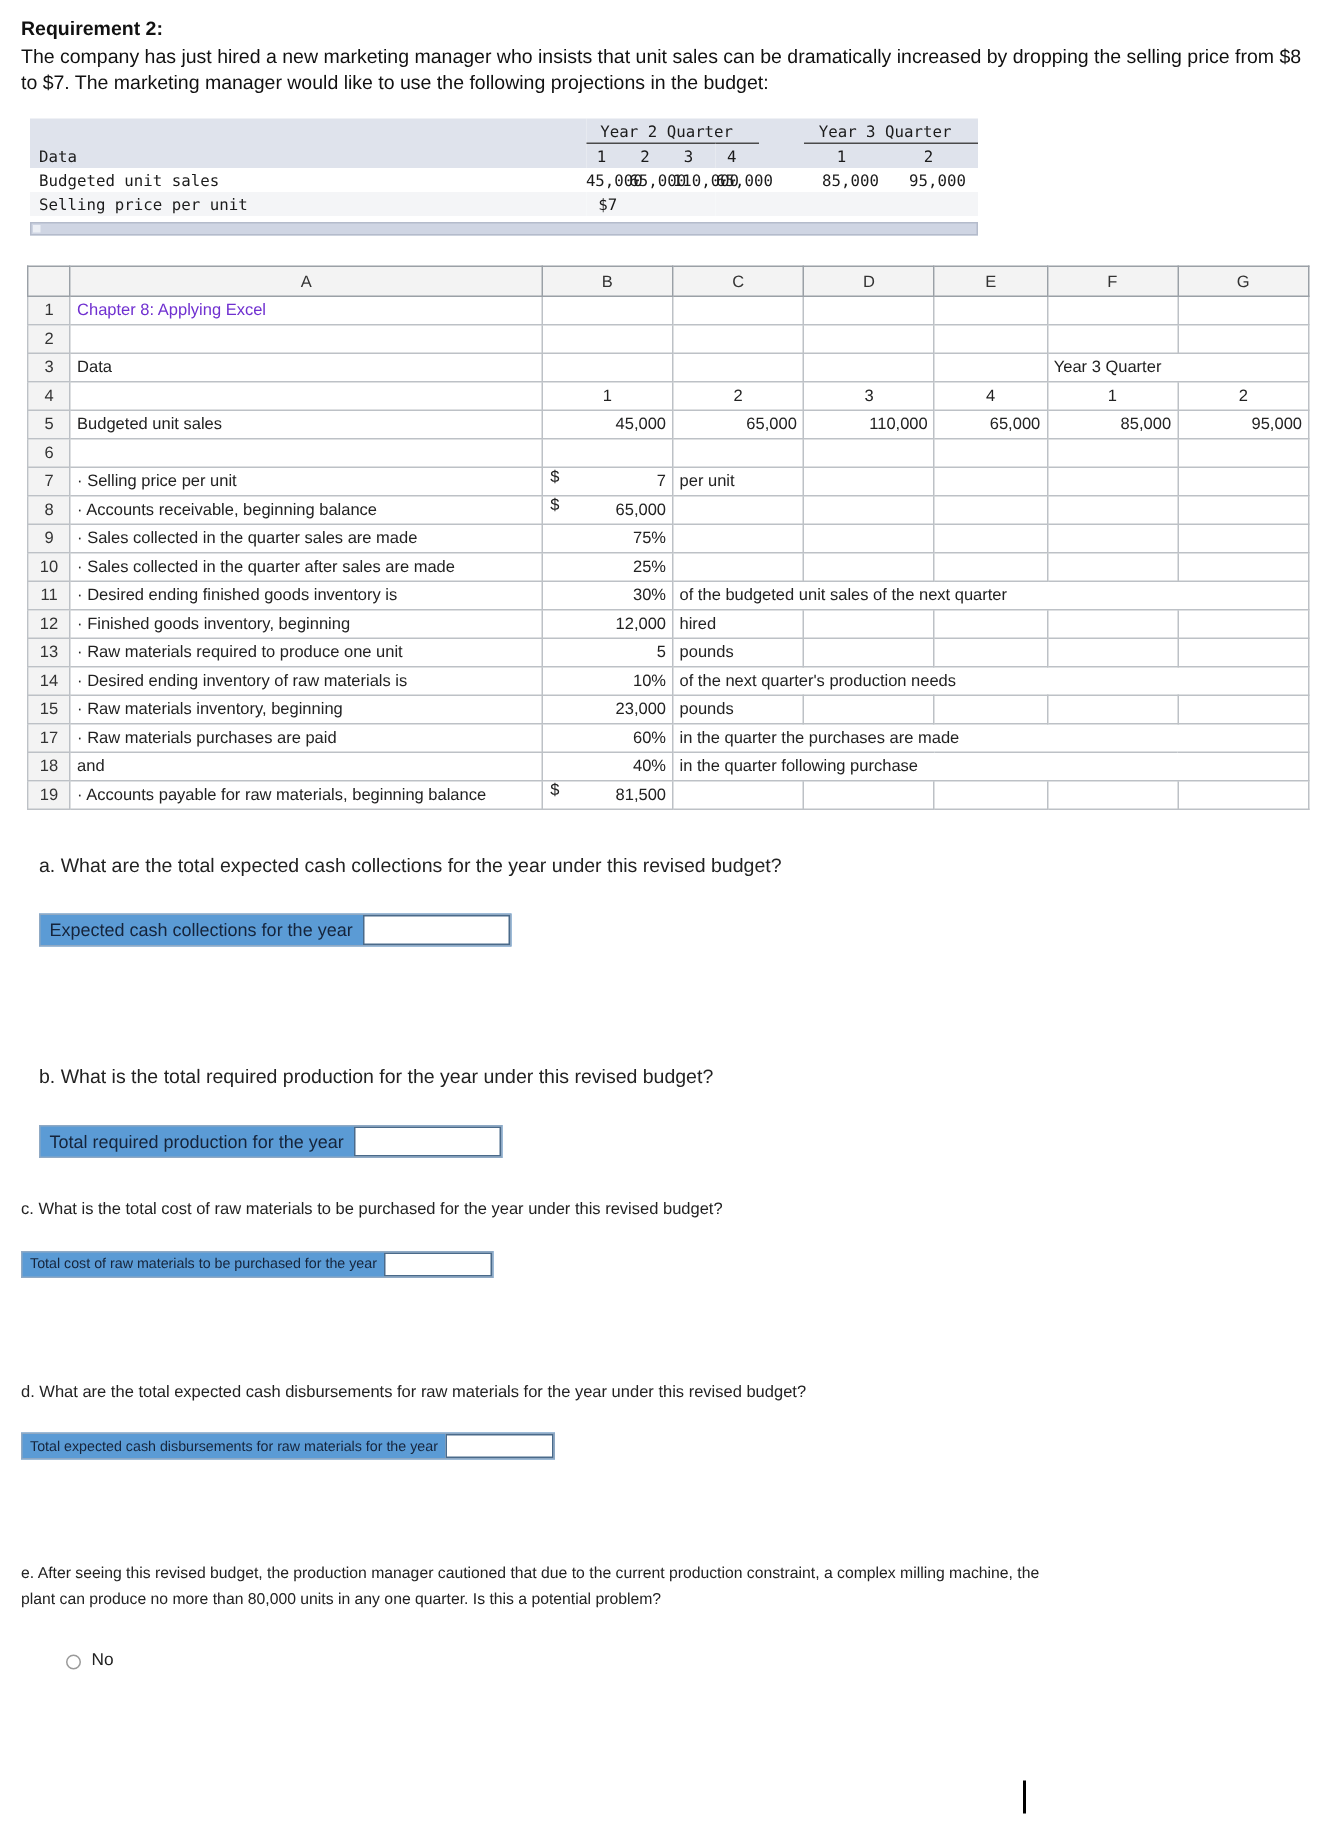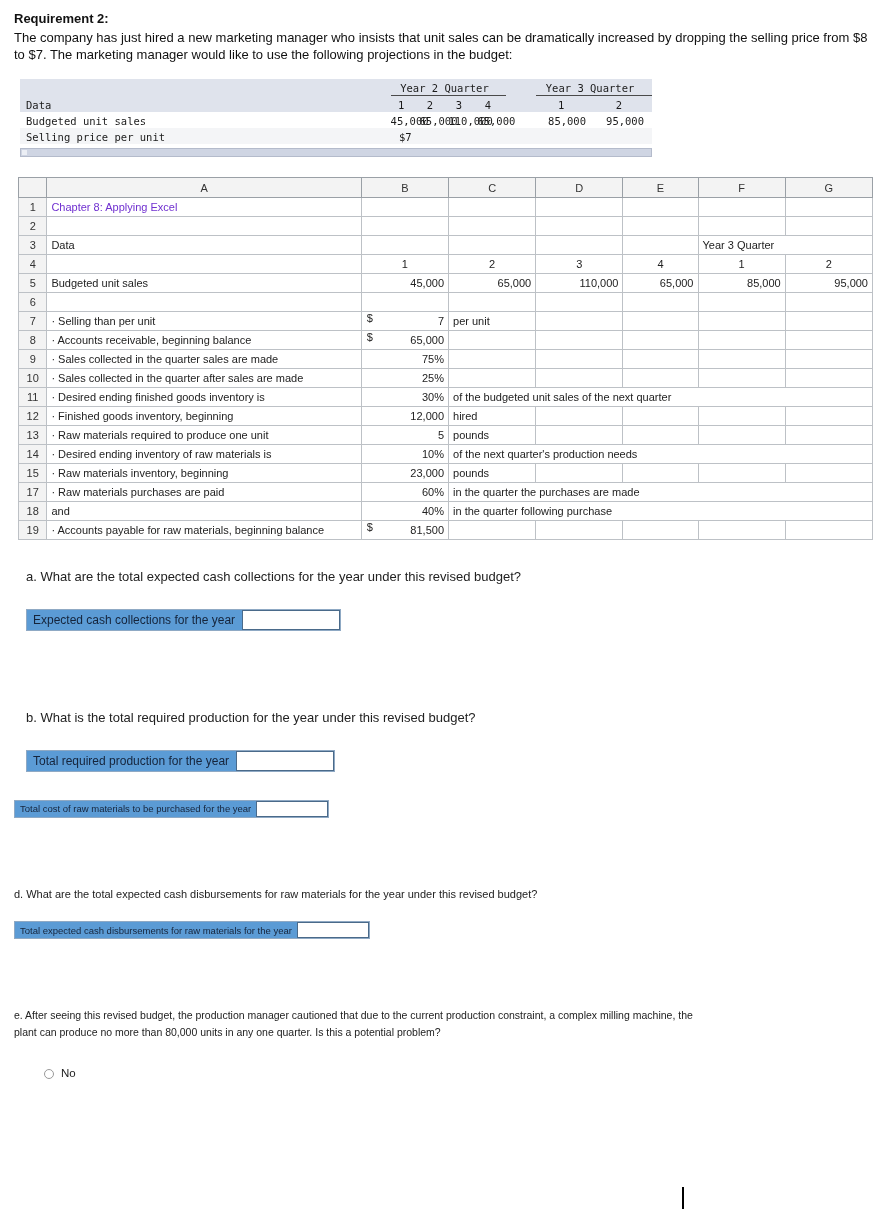--- a/index.html
+++ b/index.html
@@ -280,21 +280,21 @@
       <td></td>
       <td></td>
       <td></td>
       <td></td>
       <td></td>
       <td></td>
       <td></td>
     </tr>
     <tr>
       <td class="rh">7</td>
-      <td class="left-pad-bullet">· Selling than per unit</td>
+      <td class="left-pad-bullet">· Selling price per unit</td>
       <td class="dollar"><span class="sym">$</span><span>7</span></td>
       <td>per unit</td>
       <td></td>
       <td></td>
       <td></td>
       <td></td>
     </tr>
     <tr>
       <td class="rh">8</td>
       <td class="left-pad-bullet">· Accounts receivable, beginning balance</td>
@@ -406,20 +406,21 @@
   <div class="qtext">b. What is the total required production for the year under this revised budget?</div>
   <div style="margin-top:24px">
     <div class="answer-box">
       <div class="answer-label">Total required production for the year</div>
       <input class="answer-input" type="text" value="" style="">
     </div>
   </div>
 </div>
 
 <div style="margin-left:14px;margin-top:26px">
+  <div class="qtext small">c. What is the total cost of raw materials to be purchased for the year under this revised budget?</div>
   <div style="margin-top:17px">
     <div class="answer-box" style="height:18px">
       <div class="answer-label sm">Total cost of raw materials to be purchased for the year</div>
       <input class="answer-input wide" type="text" value="" style="">
     </div>
   </div>
 </div>
 
 <div style="margin-left:14px;margin-top:68px">
   <div class="qtext small">d. What are the total expected cash disbursements for raw materials for the year under this revised budget?</div>

